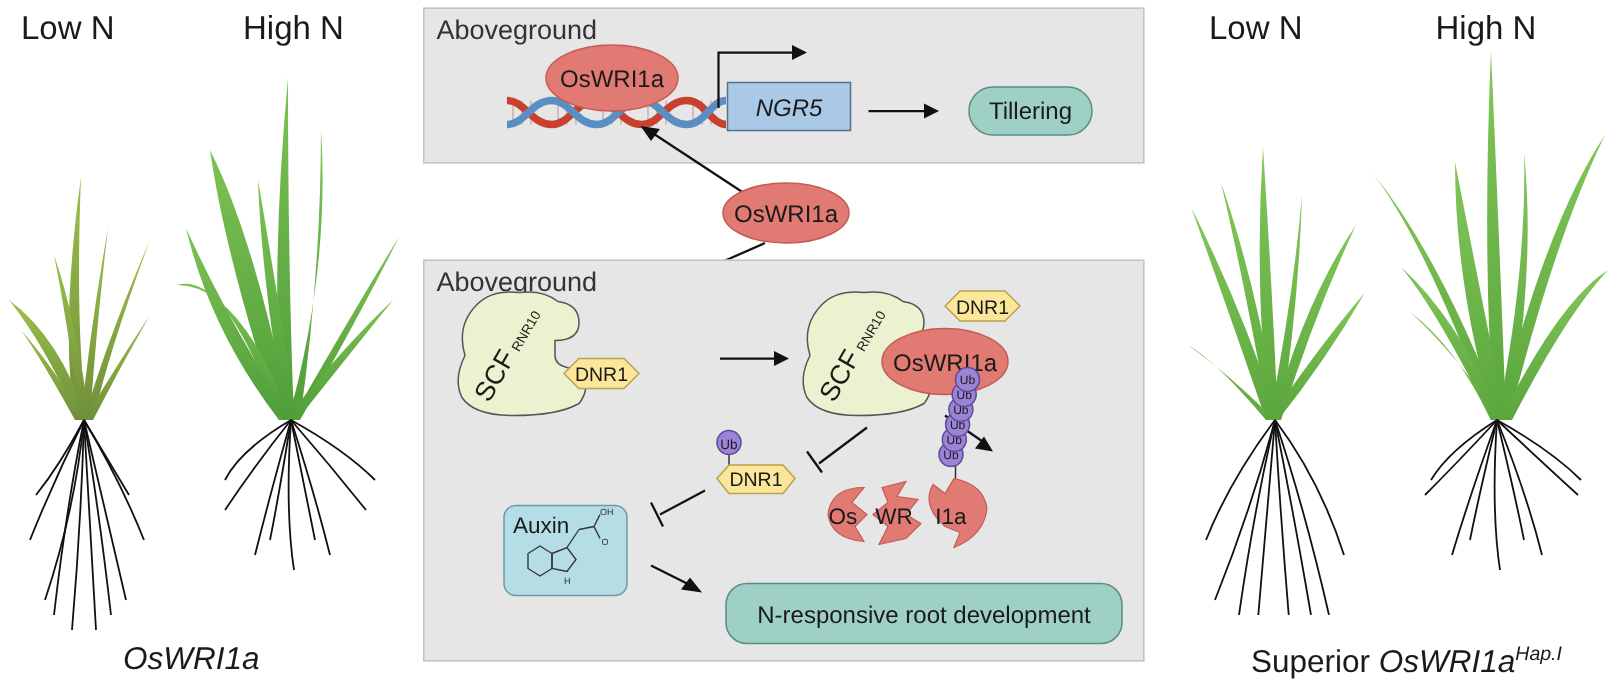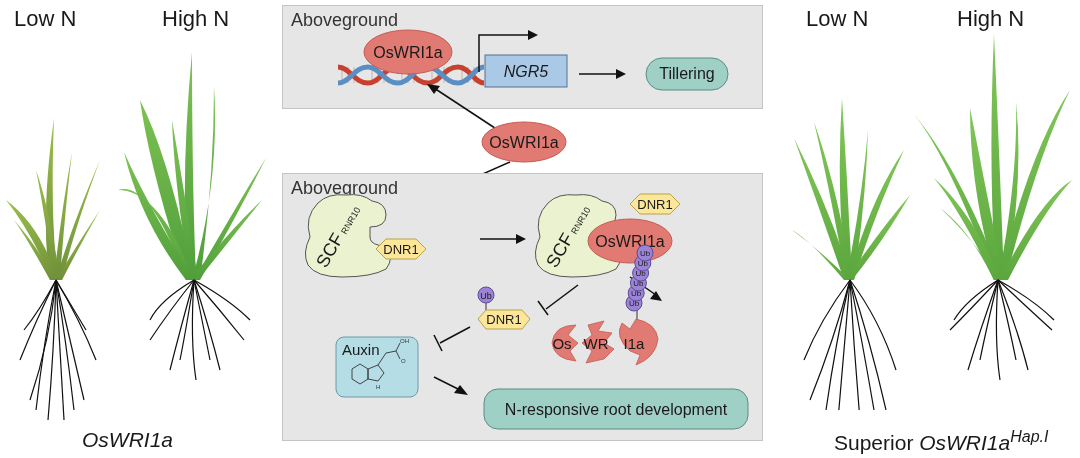--- a/index.html
+++ b/index.html
@@ -5,21 +5,21 @@
   html, body { margin: 0; padding: 0; background: #ffffff; }
   body { width: 1080px; height: 458px; position: relative; overflow: hidden;
          font-family: "Liberation Sans", sans-serif; color: #222; }
   .abs { position: absolute; }
   .label { font-size: 22px; color: #1a1a1a; white-space: nowrap; }
   .italic { font-style: italic; }
   .panel { position: absolute; background: #e6e6e6; border: 1px solid #c4c4c4; }
   .panel-title { position: absolute; font-size: 18px; color: #333; }
   svg text { font-family: "Liberation Sans", sans-serif; }
   .caption { font-size: 21px; color: #1a1a1a; white-space: nowrap; }
-  sup { font-size: 16px; font-style: italic; }
+  sup { font-size: 13px; font-style: italic; }
 </style>
 </head>
 <body>
 
 <div class="abs label" style="left:14px; top:6px;">Low N</div>
 <div class="abs label" style="left:162px; top:6px;">High N</div>
 
 <svg class="abs" style="left:0; top:40px;" width="280" height="380">
   <defs>
     <linearGradient id="leafLow" x1="0" y1="0" x2="0" y2="1">

